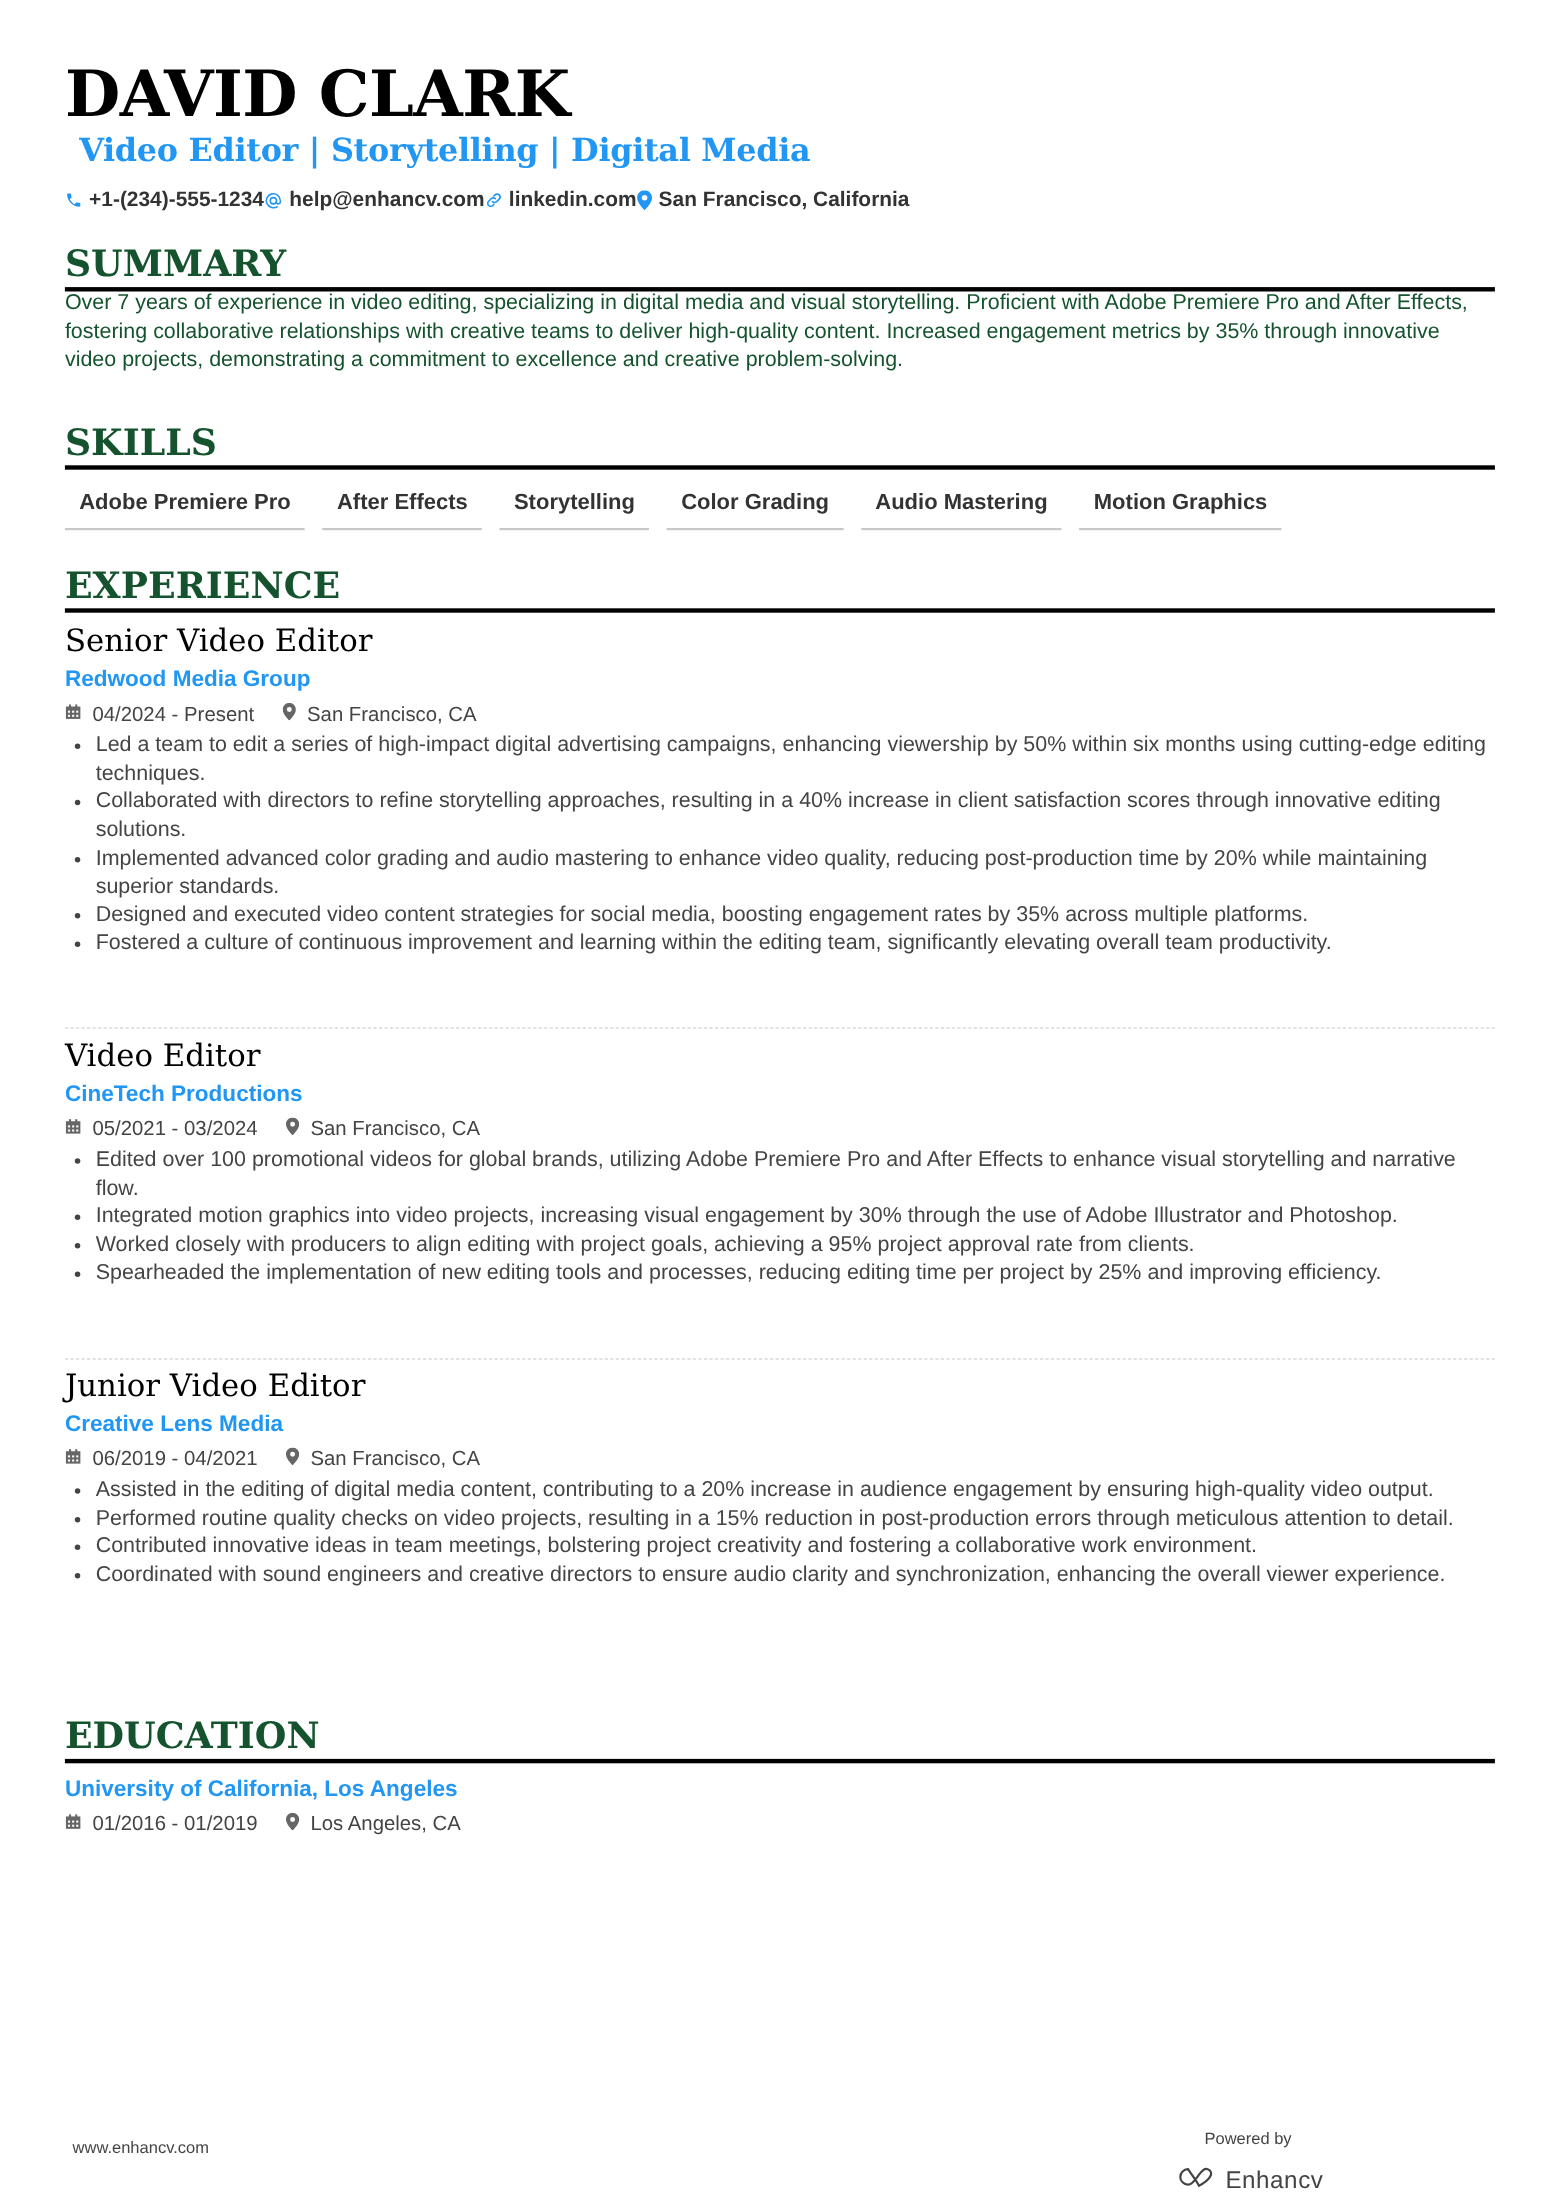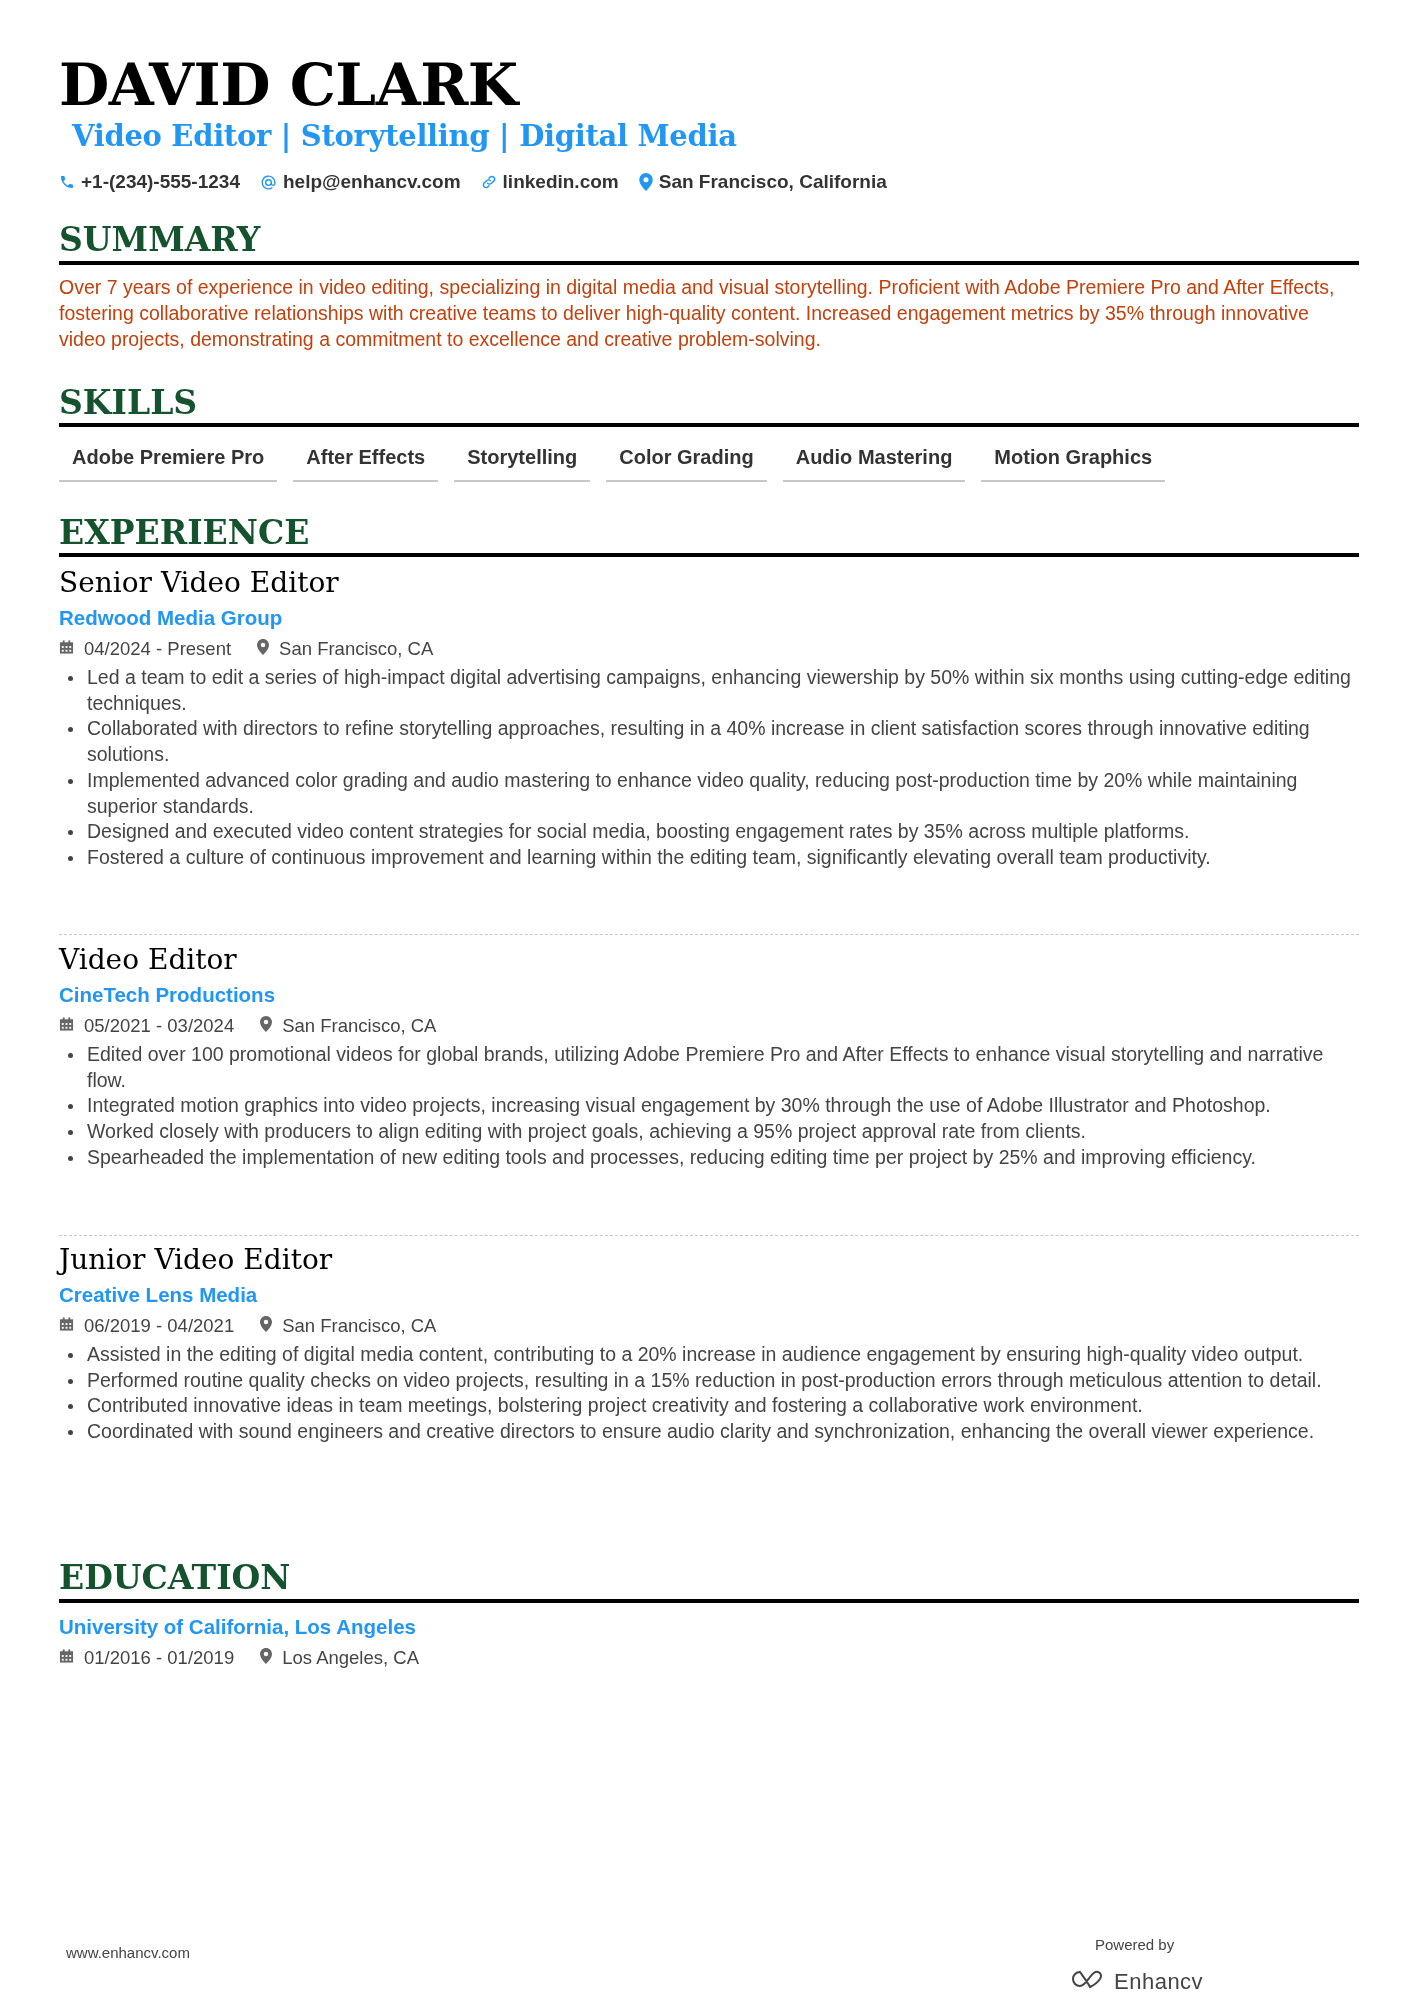--- a/index.html
+++ b/index.html
@@ -2,28 +2,28 @@
 <html><head>
 <meta charset="utf-8">
 <style>
   * { box-sizing: border-box; margin: 0; padding: 0; }
   html, body { width: 1410px; height: 1995px; background: #ffffff; }
   body { position: relative; font-family: "Liberation Sans", sans-serif; color: #333; overflow: hidden; }
   .page { position: absolute; left: 59px; top: 0; width: 1300px; }
 
   .name { position: absolute; top: 52px; left: 0; font-family: "DejaVu Serif", serif; font-weight: bold; font-size: 58px; letter-spacing: -0.5px; color: #000; line-height: 66px; }
   .headline { position: absolute; top: 116px; left: 13px; font-family: "DejaVu Serif", serif; font-weight: bold; font-size: 29px; color: #2196f3; line-height: 40px; letter-spacing: -0.3px; }
-  .contacts { position: absolute; top: 170px; left: 0; display: flex; gap: 20px; font-size: 19px; font-weight: bold; color: #333; line-height: 24px; align-items: center; }
+  .contacts { position: absolute; top: 170px; left: 0; display: flex; font-size: 19px; font-weight: bold; color: #333; line-height: 24px; align-items: center; }
   .contact { display: flex; align-items: center; gap: 6px; }
   .contact svg { display: block; }
 
   .section-title { position: absolute; left: 0; font-family: "DejaVu Serif", serif; font-weight: bold; font-size: 33px; color: #14532d; line-height: 40px; letter-spacing: 0px; }
   .rule { position: absolute; left: 0; width: 1300px; height: 4px; background: #000; }
 
-  .summary { position: absolute; top: 274px; left: 0; width: 1300px; font-size: 19.5px; line-height: 26px; color: #c2410c; }
+  .summary { position: absolute; top: 262px; left: 0; width: 1300px; font-size: 19.5px; line-height: 26px; color: #14532d; }
 
   .skills { position: absolute; top: 440px; left: 0; display: flex; gap: 16px; }
   .skill { font-size: 20px; font-weight: bold; color: #333; padding: 4px 13px 10px 13px; border-bottom: 2px solid #c8c8c8; line-height: 26px; }
 
   .job { position: absolute; left: 0; width: 1300px; }
   .job-title { font-family: "DejaVu Serif", serif; font-size: 28px; color: #000; line-height: 36px; }
   .company { font-size: 20.5px; font-weight: bold; color: #2196f3; line-height: 30px; margin-top: 2px; }
   .meta { display: flex; align-items: center; gap: 26px; font-size: 18.5px; color: #444; line-height: 28px; margin-top: 2px; }
   .meta-item { display: flex; align-items: flex-end; gap: 10px; }
   .bullets { list-style: none; margin-top: 2px; }

